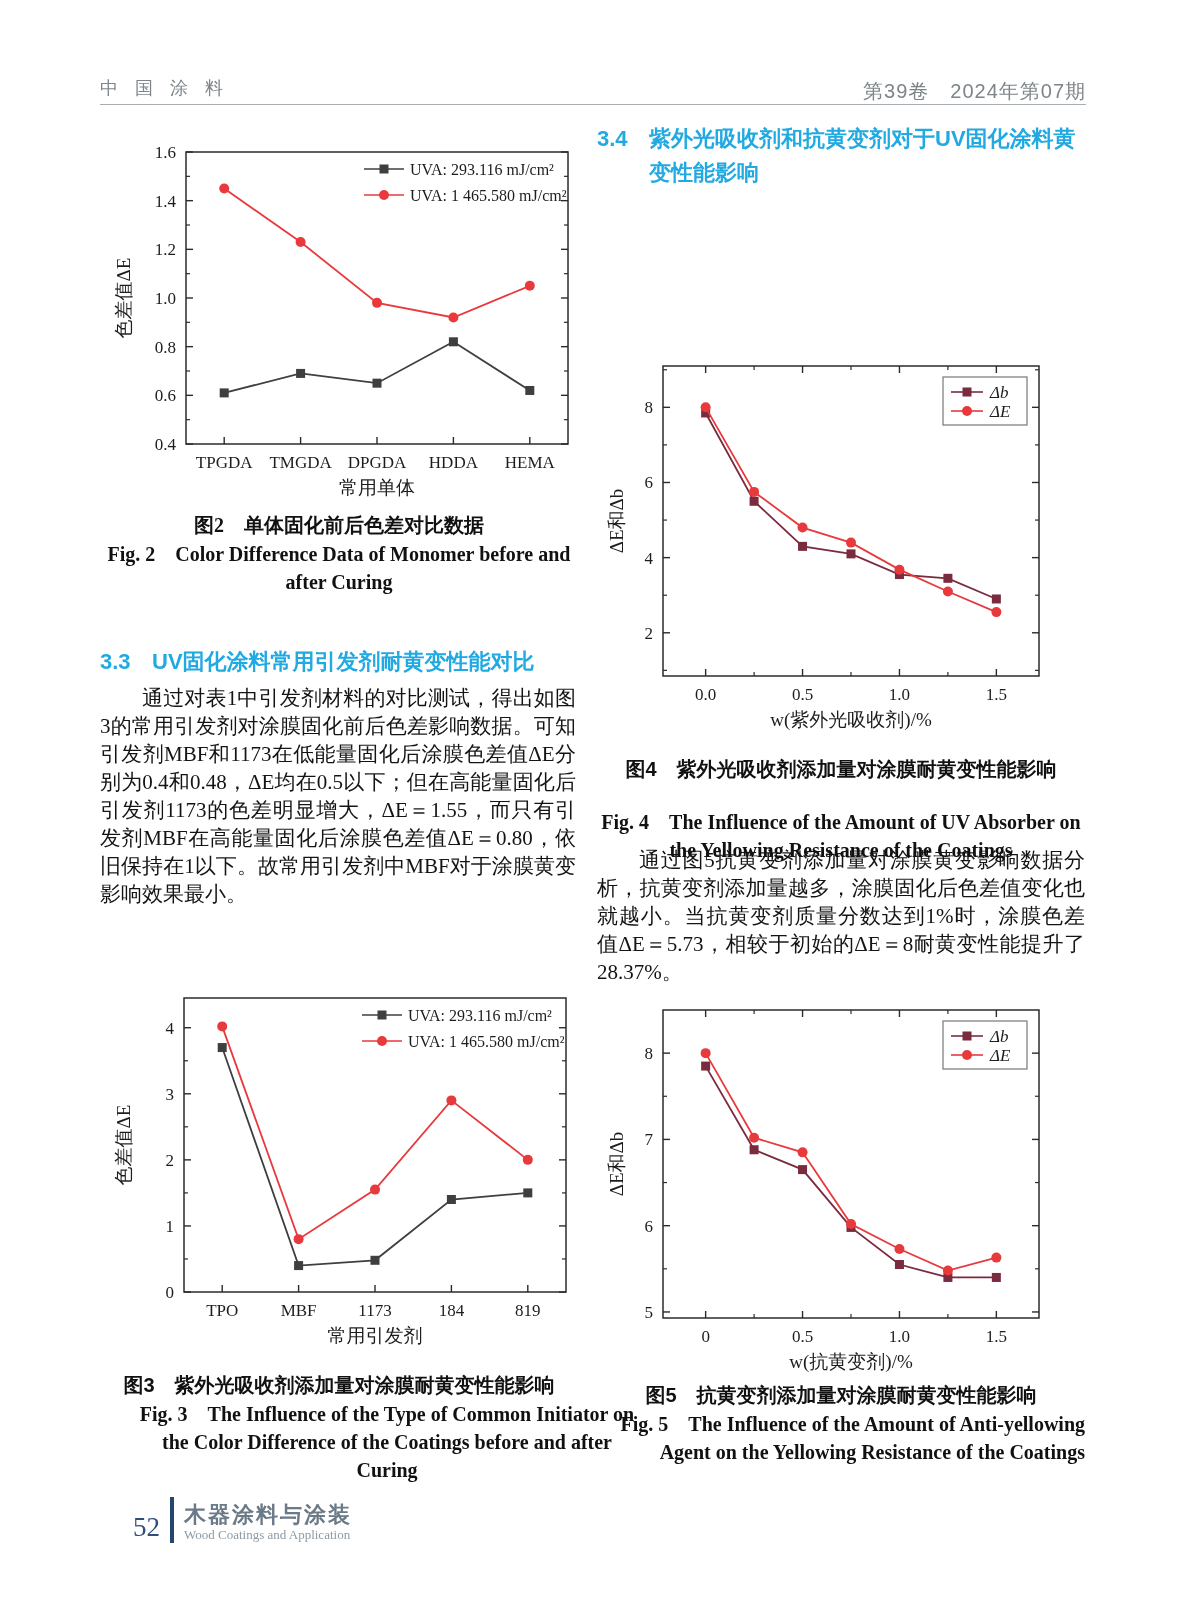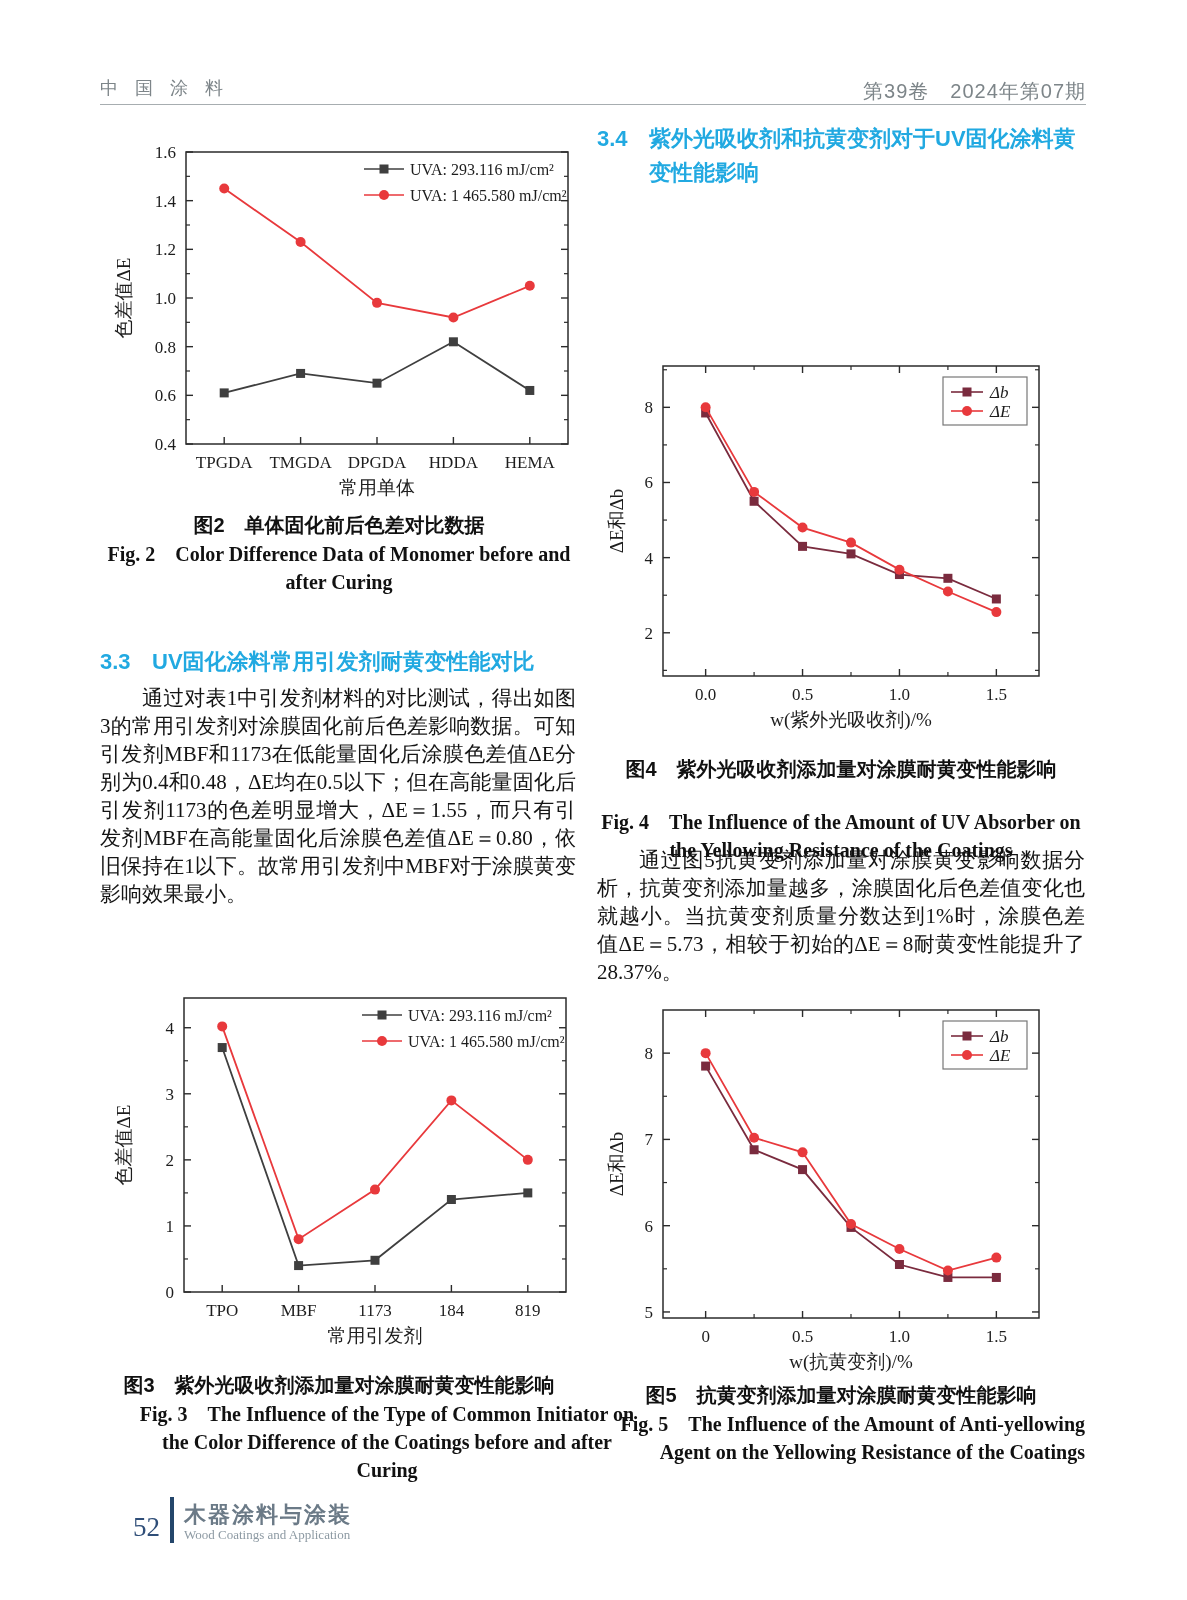--- a/index.html
+++ b/index.html
@@ -103,21 +103,21 @@
       <circle cx="353.4" cy="179.46666666666667" r="5" fill="#e8393c"></circle>
       <circle cx="429.8" cy="147.83333333333334" r="5" fill="#e8393c"></circle>
       <line x1="264" y1="31" x2="304" y2="31" stroke="#3f3f3f" stroke-width="1.6"></line>
       <rect x="279.5" y="26.5" width="9" height="9" fill="#3f3f3f"></rect>
       <text x="310" y="37" font-size="16" fill="#1d1d1d" font-family="&quot;Liberation Serif&quot;,&quot;DejaVu Serif&quot;,serif">UVA: 293.116 mJ/cm²</text>
       <line x1="264" y1="57" x2="304" y2="57" stroke="#e8393c" stroke-width="1.6"></line>
       <circle cx="284" cy="57" r="5" fill="#e8393c"></circle>
       <text x="310" y="63" font-size="16" fill="#1d1d1d" font-family="&quot;Liberation Serif&quot;,&quot;DejaVu Serif&quot;,serif">UVA: 1 465.580 mJ/cm²</text>
     </svg>
 
-  <div class="abs cap-zh" style="left:100px;top:512px;width:478px;">图2　单体固化前后色差对比数据</div>
+  <div class="abs cap-zh" style="left:100px;top:512px;width:478px;font-family:Liberation Serif, serif;">图2　单体固化前后色差对比数据</div>
   <div class="abs cap-en" style="left:100px;top:540px;width:478px;">Fig. 2　Color Difference Data of Monomer before and after Curing</div>
 
   <div class="abs sec-head" style="left:100px;top:645px;width:478px;">
     <span class="num">3.3</span>
     <span class="ttl">UV固化涂料常用引发剂耐黄变性能对比</span>
   </div>
   <div class="abs para" style="left:100px;top:684px;width:476px;">通过对表1中引发剂材料的对比测试，得出如图3的常用引发剂对涂膜固化前后色差影响数据。可知引发剂MBF和1173在低能量固化后涂膜色差值ΔE分别为0.4和0.48，ΔE均在0.5以下；但在高能量固化后引发剂1173的色差明显增大，ΔE＝1.55，而只有引发剂MBF在高能量固化后涂膜色差值ΔE＝0.80，依旧保持在1以下。故常用引发剂中MBF对于涂膜黄变影响效果最小。</div>
 
   <svg class="chart" width="478" height="400" style="left:100px;top:968px;">
       <rect x="84" y="30" width="382" height="294" fill="none" stroke="#2b2b2b" stroke-width="1.5"></rect>

